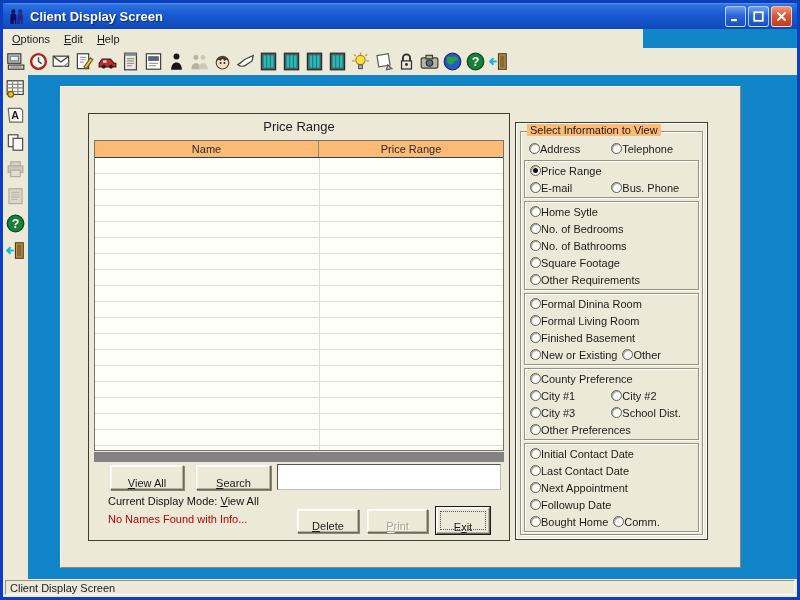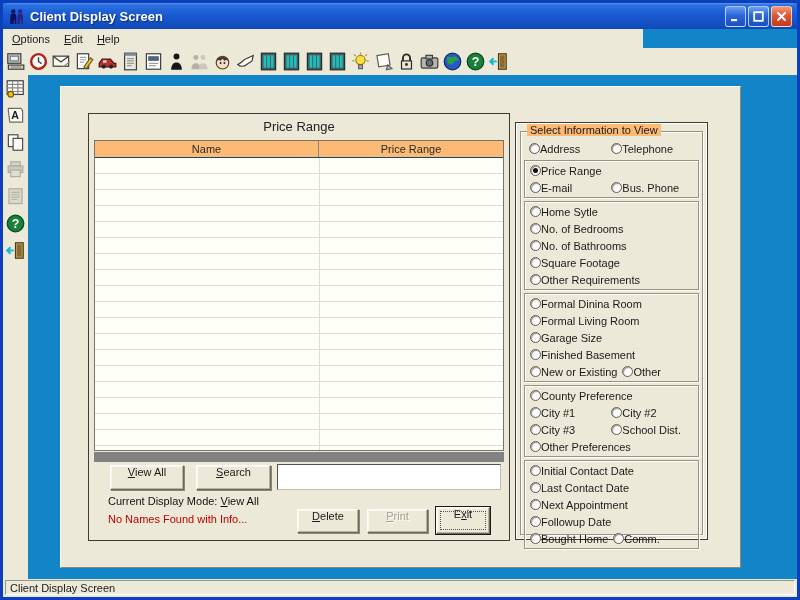--- a/index.html
+++ b/index.html
@@ -48,21 +48,21 @@
   .gh-cell:first-child { width:224px; border-right:1px solid #8a887c; }
   .gh-cell:last-child { flex:1; }
   #grid-body { position:relative; height:292px;
     background:repeating-linear-gradient(180deg,#fffffa 0px,#fffffa 15px,#deddd0 15px,#deddd0 16px); }
   #grid-divider { position:absolute; left:224px; top:0; bottom:0; width:1px; background:#deddd0; }
   #grid-hscroll { left:5px; top:338px; width:410px; height:10px; background:#828282; }
 
   
   .btn { background:#ece9d8; border:1px solid; border-color:#ffffff #6b685c #6b685c #ffffff;
     box-shadow:inset -1px -1px 0 #b8b4a2, inset 1px 1px 0 #f8f6ee, 1px 1px 0 #8a8678;
-    display:flex; align-items:flex-start; justify-content:center; color:#1a1a1a; cursor:default; }
+    display:flex; align-items:flex-end; justify-content:center; color:#1a1a1a; cursor:default; }
   .btn.default { box-shadow:inset -1px -1px 0 #b8b4a2, inset 1px 1px 0 #f8f6ee, 0 0 0 1px #1a1a1a; }
   .btn .focus-rect { position:absolute; inset:3px; border:1px dotted #555; }
   .btn.disabled { color:#a4a092; text-shadow:1px 1px 0 #fff; }
 
   #btn-viewall { left:21px; top:351px; width:74px; height:25px; }
   #btn-search  { left:107px; top:351px; width:75px; height:25px; }
   #search-input { position:absolute; left:188px; top:350px; width:224px; height:26px; background:#fff;
     border:1px solid; border-color:#56544a #c2bfb0 #c2bfb0 #56544a; padding:0 3px; font:11px "Liberation Sans",sans-serif; }
   #mode-line { left:19px; top:381px; color:#111; }
   #alert-line { left:19px; top:399px; color:#c00000; }
@@ -453,26 +453,20 @@
             </div>
             <div class="rrow">
               <div class="ritem">
                 <span class="radio"></span>
                 <span class="rlabel">Formal Living Room</span>
               </div>
             </div>
             <div class="rrow">
               <div class="ritem">
                 <span class="radio"></span>
-                <span class="rlabel">Garage Size</span>
-              </div>
-            </div>
-            <div class="rrow">
-              <div class="ritem">
-                <span class="radio"></span>
                 <span class="rlabel">Finished Basement</span>
               </div>
             </div>
             <div class="rrow two">
               <div class="ritem">
                 <span class="radio"></span>
                 <span class="rlabel">New or Existing</span>
               </div>
               <div class="ritem">
                 <span class="radio"></span>

